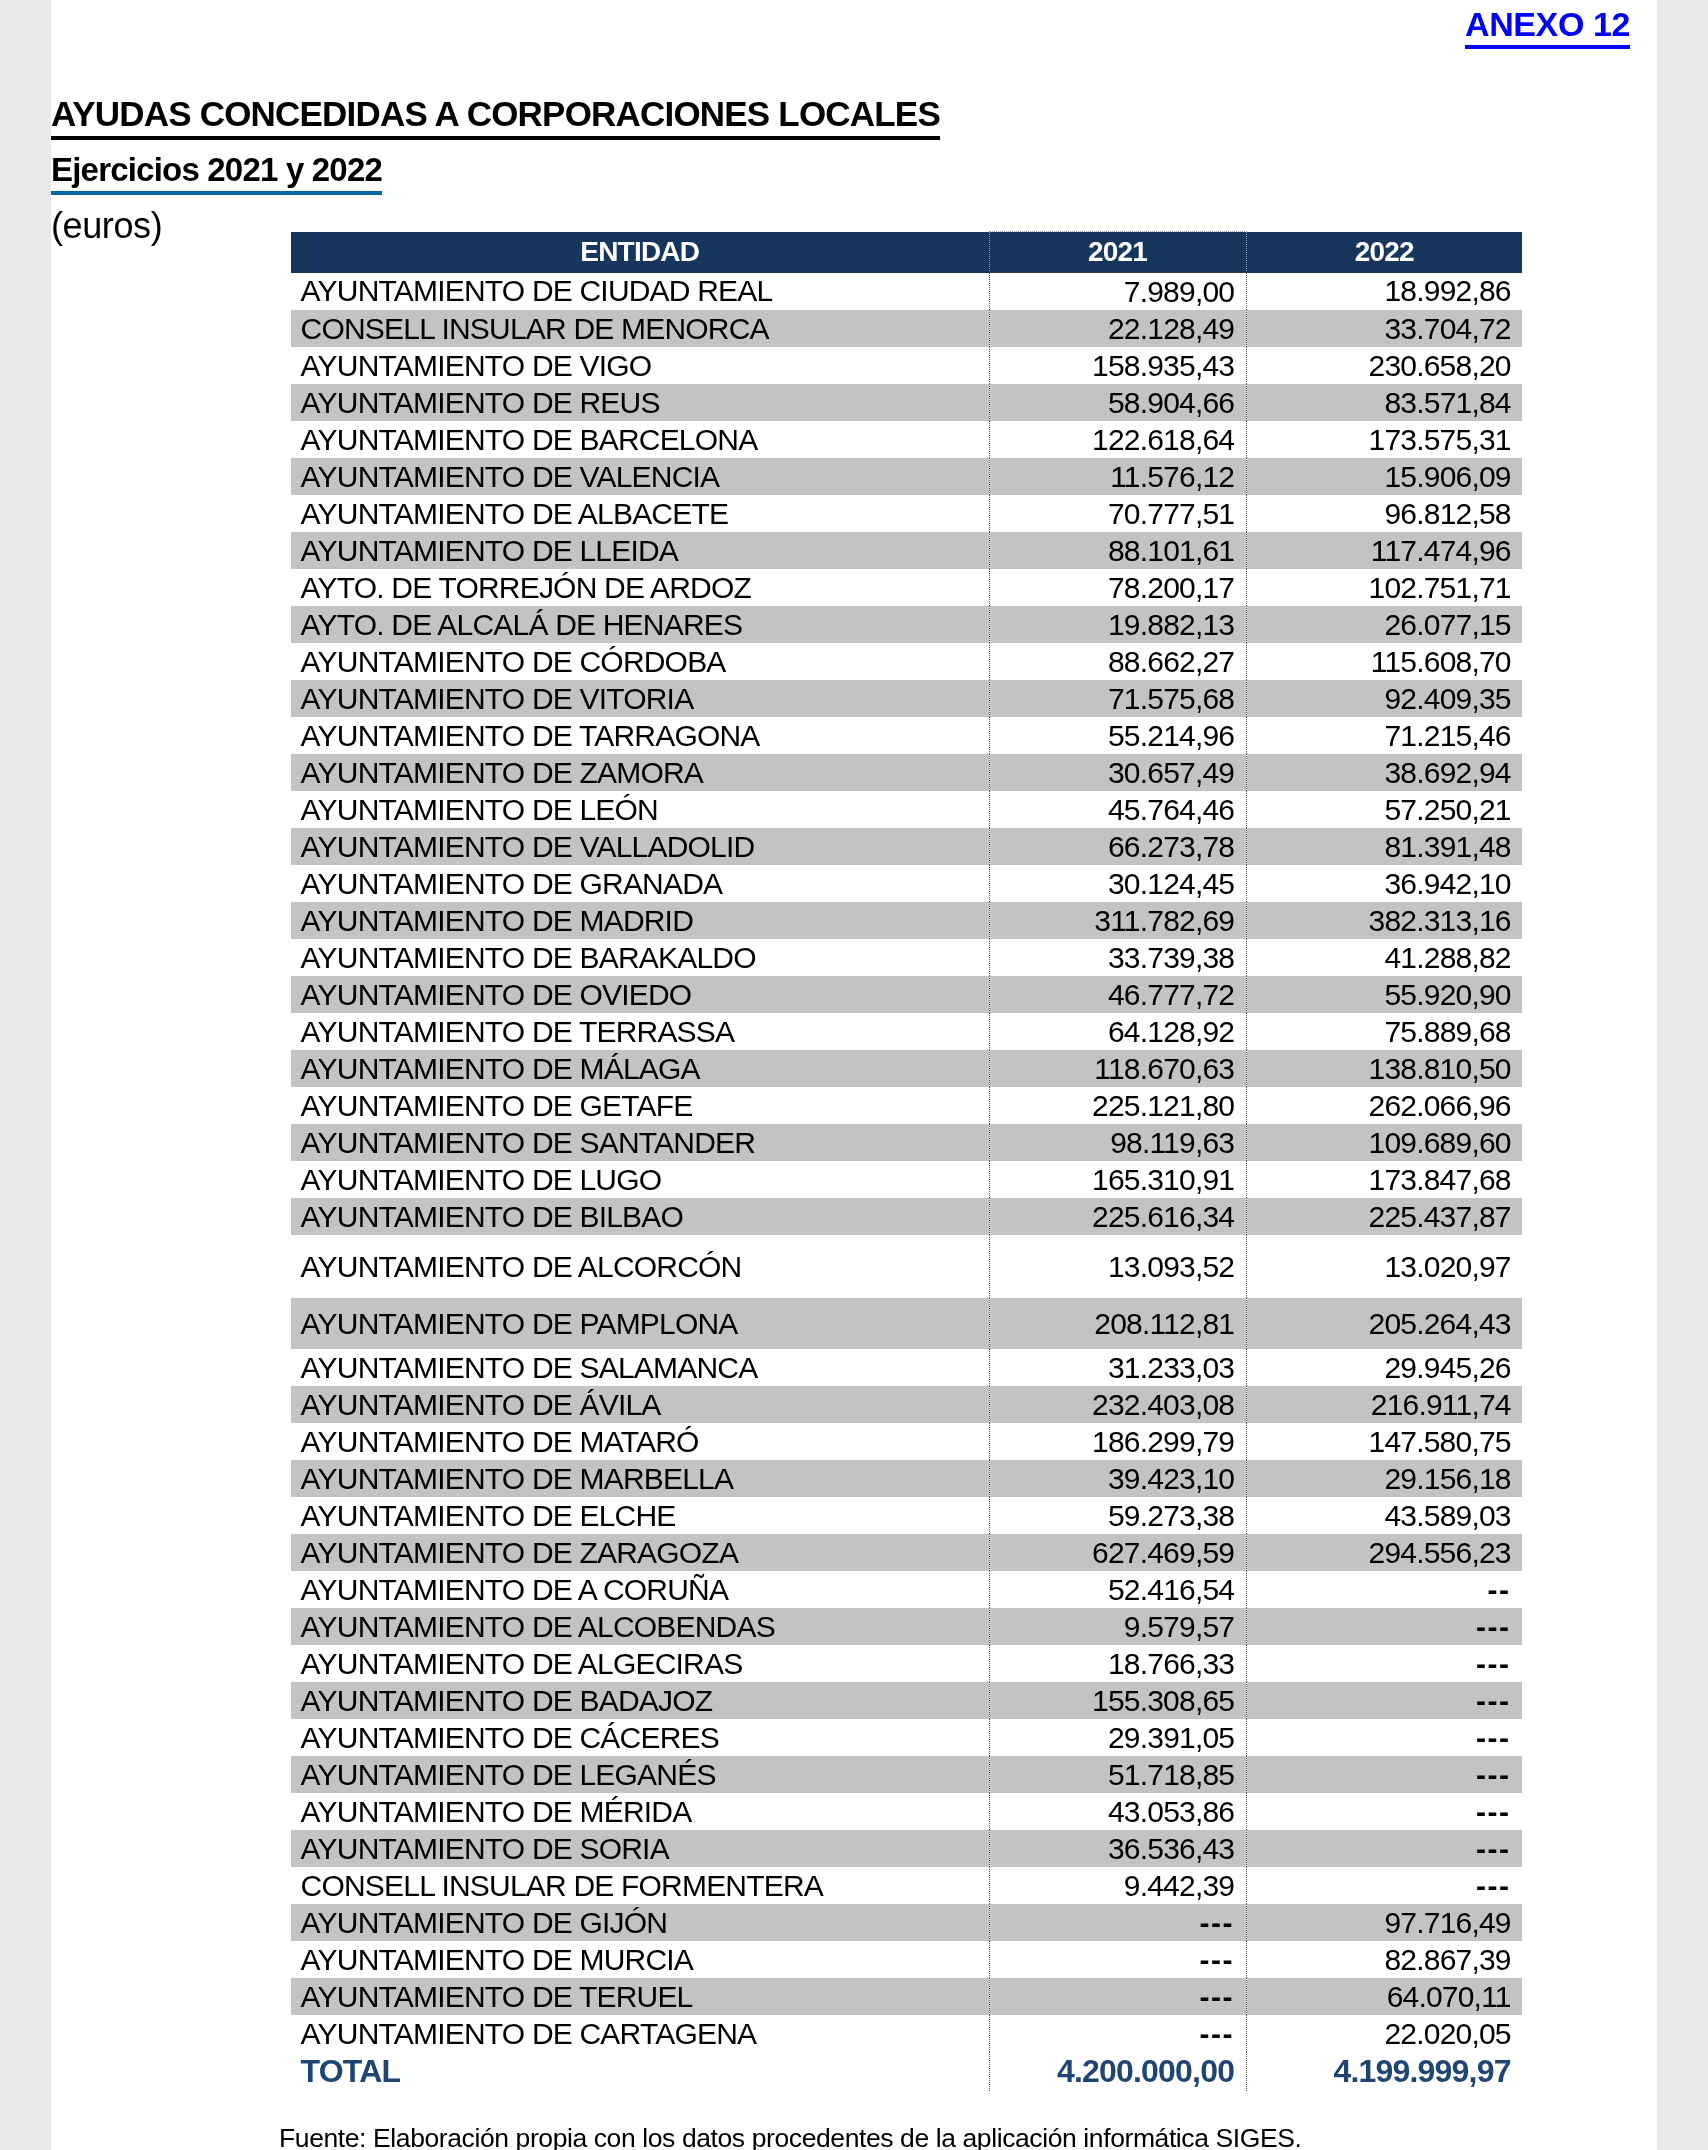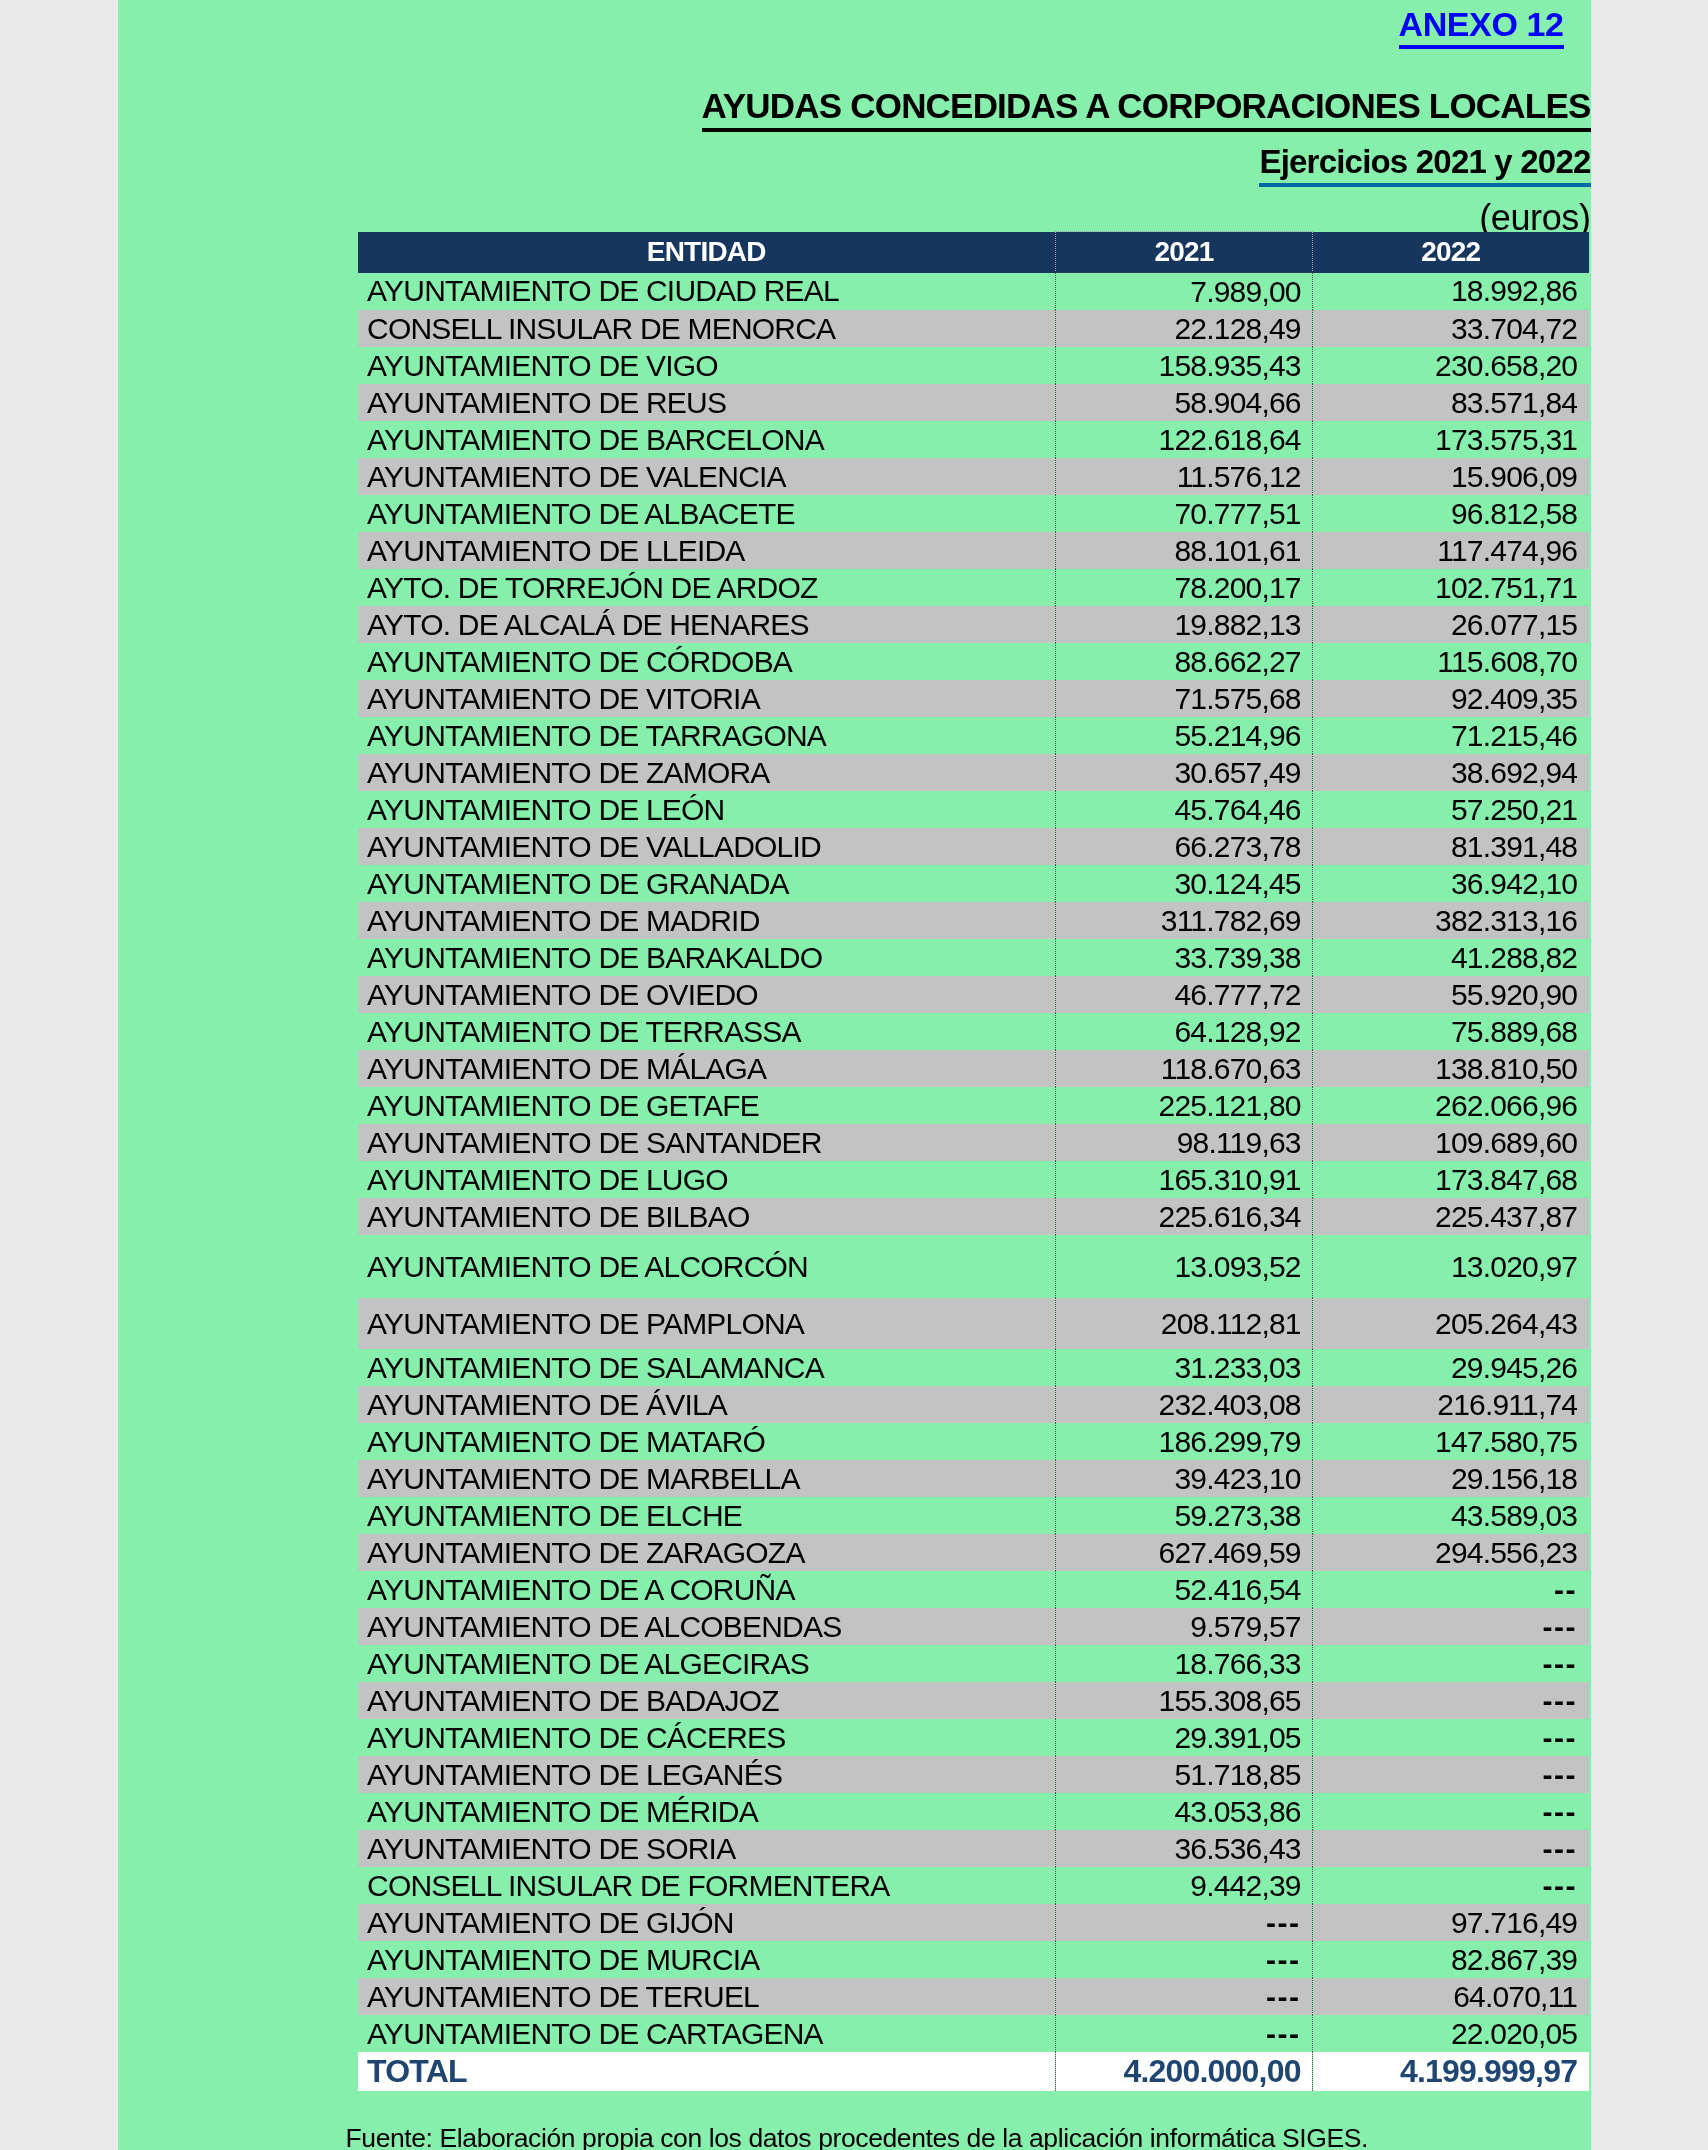--- a/index.html
+++ b/index.html
@@ -1,42 +1,42 @@
 <!DOCTYPE html>
 <html lang="es" style="--header-bg: #17365d; --row-alt: #c3c3c3; --total-color: #1f4673; --anexo-color: #0000ff;font-size:13px"><head>
 <meta charset="utf-8">
 <style>
   html,body{margin:0;padding:0;background:#e9e9e9;}
   .page{
     position:relative;
-    width:1473px;
+    width:1606px;
     height:2151px;
     margin:0 auto;
-    background:#86efac;
+    background:#ffffff;
     font-family:"Liberation Sans","DejaVu Sans",sans-serif;
     color:#000;
     overflow:hidden;
   }
   .anexo{
     position:absolute;
     top:4.8px;
     right:27px;
     font-size:34px;
     font-weight:bold;
     color:var(--anexo-color,#0000ff);
     border-bottom:4px solid var(--anexo-color,#0000ff);
     padding-bottom:1.6px;
     letter-spacing:-0.4px;
   }
   .titles{
     position:absolute;
-    top:86px;
+    top:94px;
     left:0;
     width:100%;
-    text-align:right;
+    text-align:left;
   }
   .title-main{
     display:inline-block;
     font-size:35px;
     font-weight:bold;
     letter-spacing:-0.8px;
     border-bottom:4px solid #000;
     padding-bottom:2.4px;
   }
   .title-sub{

